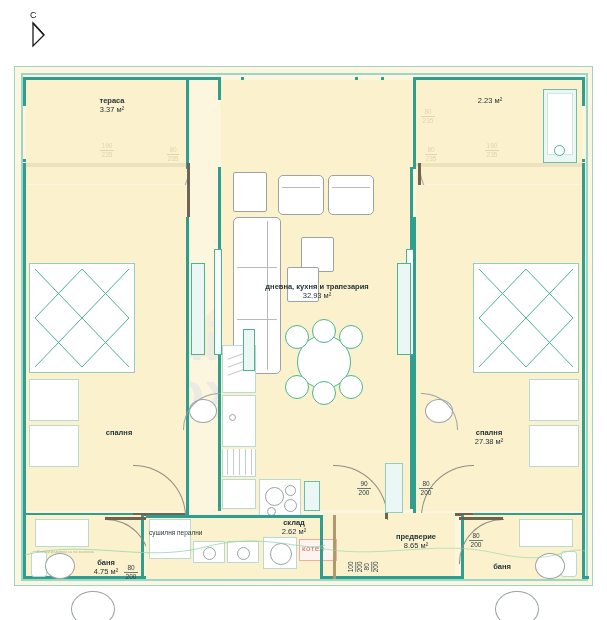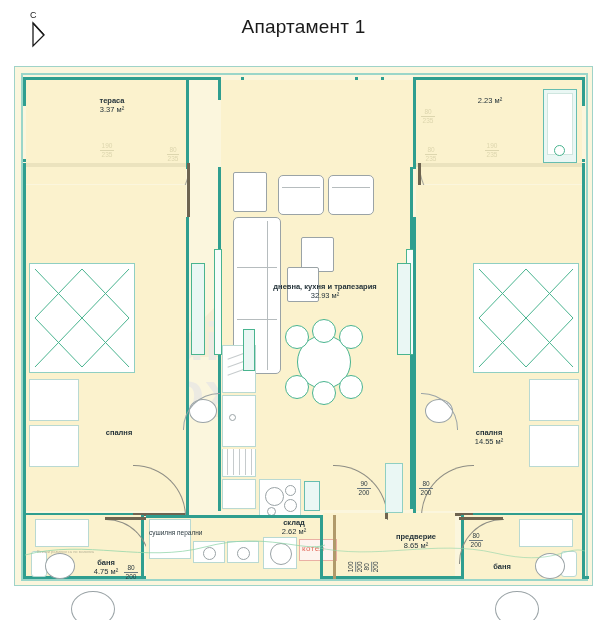--- a/index.html
+++ b/index.html
@@ -81,21 +81,20 @@
 <div id="root">
 
   <div class="compass">
     <svg width="40" height="44" viewBox="0 0 40 44">
       <text x="6" y="10" font-family="Liberation Sans, sans-serif" font-size="9" fill="#222">C</text>
       <path d="M9 15 L9 38 L20 27 Z" fill="#ffffff" stroke="#1a1a1a" stroke-width="1.3"></path>
       <path d="M9 15 L20 27" stroke="#1a1a1a" stroke-width="1.3" fill="none"></path>
     </svg>
   </div>
 
-  <div class="plan-title">Апартамент 1</div>
 
   <div class="plan">
     <div class="plan-inner">
 
       <div class="wm">
         <div class="wm-poly" style="left:150px;top:230px;width:120px;height:60px;clip-path:polygon(0 60px,60px 0,120px 60px);"></div>
         <div class="wm-poly" style="left:260px;top:200px;width:130px;height:70px;clip-path:polygon(0 70px,65px 0,130px 70px);"></div>
         <div class="wm-poly" style="left:190px;top:280px;width:160px;height:70px;clip-path:polygon(0 70px,80px 0,160px 70px);"></div>
         <div class="wm-poly" style="left:300px;top:260px;width:120px;height:60px;clip-path:polygon(0 60px,60px 0,120px 60px);"></div>
         <div class="wm-text">building box</div>
@@ -203,21 +202,21 @@
 
       <div class="furn-soft" style="left:263px;top:108px;width:46px;height:40px;"></div>
       <div class="thin" style="left:267px;top:120px;width:38px;height:1px;background:#b6bcbe;"></div>
       <div class="furn-soft" style="left:313px;top:108px;width:46px;height:40px;"></div>
       <div class="thin" style="left:317px;top:120px;width:38px;height:1px;background:#b6bcbe;"></div>
       <div class="furn" style="left:218px;top:105px;width:34px;height:40px;"></div>
 
       <div class="furn" style="left:286px;top:170px;width:33px;height:35px;"></div>
       <div class="furn" style="left:272px;top:200px;width:32px;height:35px;"></div>
 
-      <div class="lbl" style="left:244px;top:216px;width:132px;">
+      <div class="lbl" style="left:236px;top:216px;width:132px;">
         <span class="nm">дневна, кухня и трапезария</span>
         <span class="ar">32.93 м²</span>
       </div>
 
       <div class="circ-g" style="left:282px;top:268px;width:52px;height:52px;"></div>
       <div class="circ-g" style="left:270px;top:258px;width:22px;height:22px;"></div>
       <div class="circ-g" style="left:297px;top:252px;width:22px;height:22px;"></div>
       <div class="circ-g" style="left:324px;top:258px;width:22px;height:22px;"></div>
       <div class="circ-g" style="left:270px;top:308px;width:22px;height:22px;"></div>
       <div class="circ-g" style="left:297px;top:314px;width:22px;height:22px;"></div>
@@ -285,21 +284,21 @@
       <div class="white" style="left:458px;top:196px;width:106px;height:110px;border-color:#8fcfc2;"></div>
       <svg style="position:absolute;left:458px;top:196px;" width="106" height="110">
         <path d="M6 6 L100 104 M100 6 L6 104" stroke="#49b48f" stroke-width="1" fill="none"></path>
         <path d="M6 55 L53 6 L100 55 L53 104 Z" stroke="#49b48f" stroke-width="1" fill="none"></path>
       </svg>
       <div class="white" style="left:514px;top:312px;width:50px;height:42px;"></div>
       <div class="white" style="left:514px;top:358px;width:50px;height:42px;"></div>
 
       <div class="lbl" style="left:438px;top:362px;width:72px;">
         <span class="nm">спалня</span>
-        <span class="ar">14.55 м²</span>
+        <span class="ar">27.38 м²</span>
       </div>
 
       <div class="arc" style="left:406px;top:398px;width:52px;height:52px;border-color:#8d8d84;border-bottom:none;border-right:none;border-radius:52px 0 0 0;"></div>
       <div class="doorleaf" style="left:406px;top:446px;width:52px;height:2.5px;"></div>
       <div class="dim" style="left:452px;top:462px;width:18px;">
         <b>80</b>
         <span class="bar"></span>
         <b>200</b>
       </div>
 

